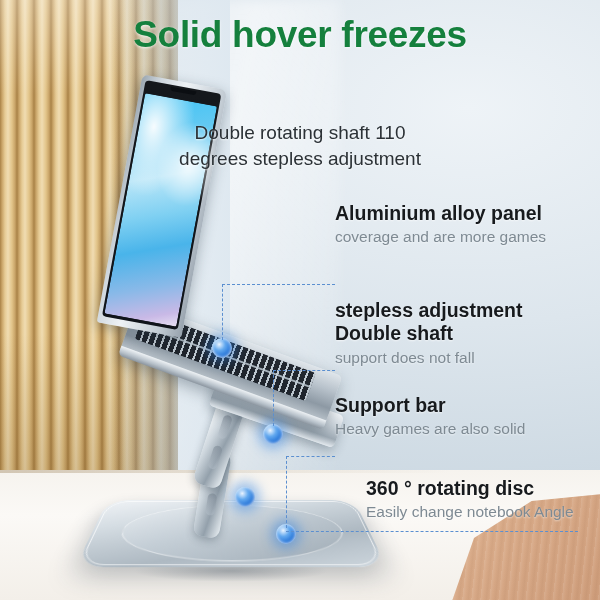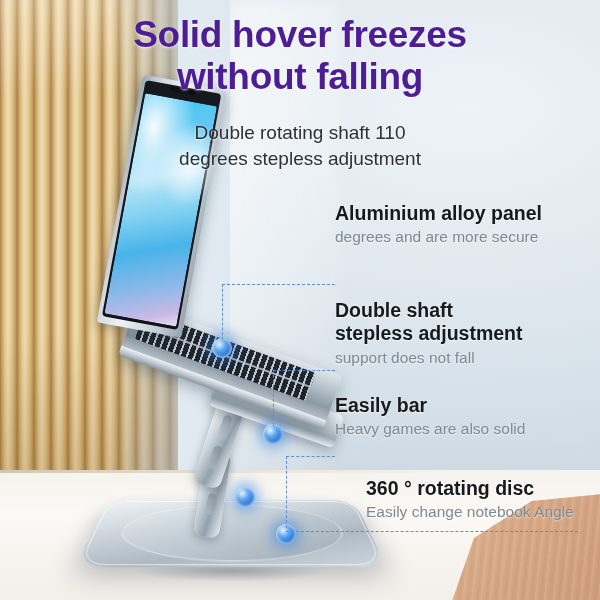--- a/index.html
+++ b/index.html
@@ -184,21 +184,21 @@
   }
 
   
   .leader{position:absolute;border-color:#5b8fd0;}
   .leader-h{border-top:1.5px dashed #5b8fd0;height:0;}
   .leader-v{border-left:1.5px dashed #5b8fd0;width:0;}
 
   
   .headline{
     position:absolute;left:0;right:0;top:14px;text-align:center;
-    font-size:37px;line-height:1.13;font-weight:bold;color:#4c1d95;
+    font-size:37px;line-height:1.13;font-weight:bold;color:#15803d;
     letter-spacing:-.3px;
     text-shadow:0 1px 3px rgba(255,255,255,.75);
   }
   .headline .l2{display:block;}
   .subhead{
     position:absolute;left:0;right:0;top:120px;text-align:center;
     font-size:19px;line-height:1.38;color:#2b3136;font-weight:normal;
     text-shadow:0 1px 2px rgba(255,255,255,.7);
   }
   .subhead .l2{display:block;}
@@ -285,50 +285,49 @@
   <div class="leader leader-v" style="left:273px;top:370px;height:56px;"></div>
   <div class="leader leader-h" style="left:273px;top:370px;width:62px;"></div>
 
   <div class="leader leader-v" style="left:286px;top:456px;height:72px;"></div>
   <div class="leader leader-h" style="left:286px;top:456px;width:49px;"></div>
 
   <div class="leader leader-h" style="left:286px;top:531px;width:292px;"></div>
 
   <div class="headline">
     <span>Solid hover freezes</span>
-    <span class="l2">without falling</span>
   </div>
 
   <div class="subhead">
     <span>Double rotating shaft 110</span>
     <span class="l2">degrees stepless adjustment</span>
   </div>
 
   <div class="callout" id="c1">
     <div class="c-title">
       <span>Aluminium alloy panel</span>
     </div>
     <div class="c-sub">
-      <span>degrees and are more secure</span>
+      <span>coverage and are more games</span>
     </div>
   </div>
 
   <div class="callout" id="c2">
     <div class="c-title">
+      <span>stepless adjustment</span>
       <span>Double shaft</span>
-      <span>stepless adjustment</span>
     </div>
     <div class="c-sub">
       <span>support does not fall</span>
     </div>
   </div>
 
   <div class="callout" id="c3">
     <div class="c-title">
-      <span>Easily bar</span>
+      <span>Support bar</span>
     </div>
     <div class="c-sub">
       <span>Heavy games are also solid</span>
     </div>
   </div>
 
   <div class="callout" id="c4">
     <div class="c-title">
       <span>360 ° rotating disc</span>
     </div>

